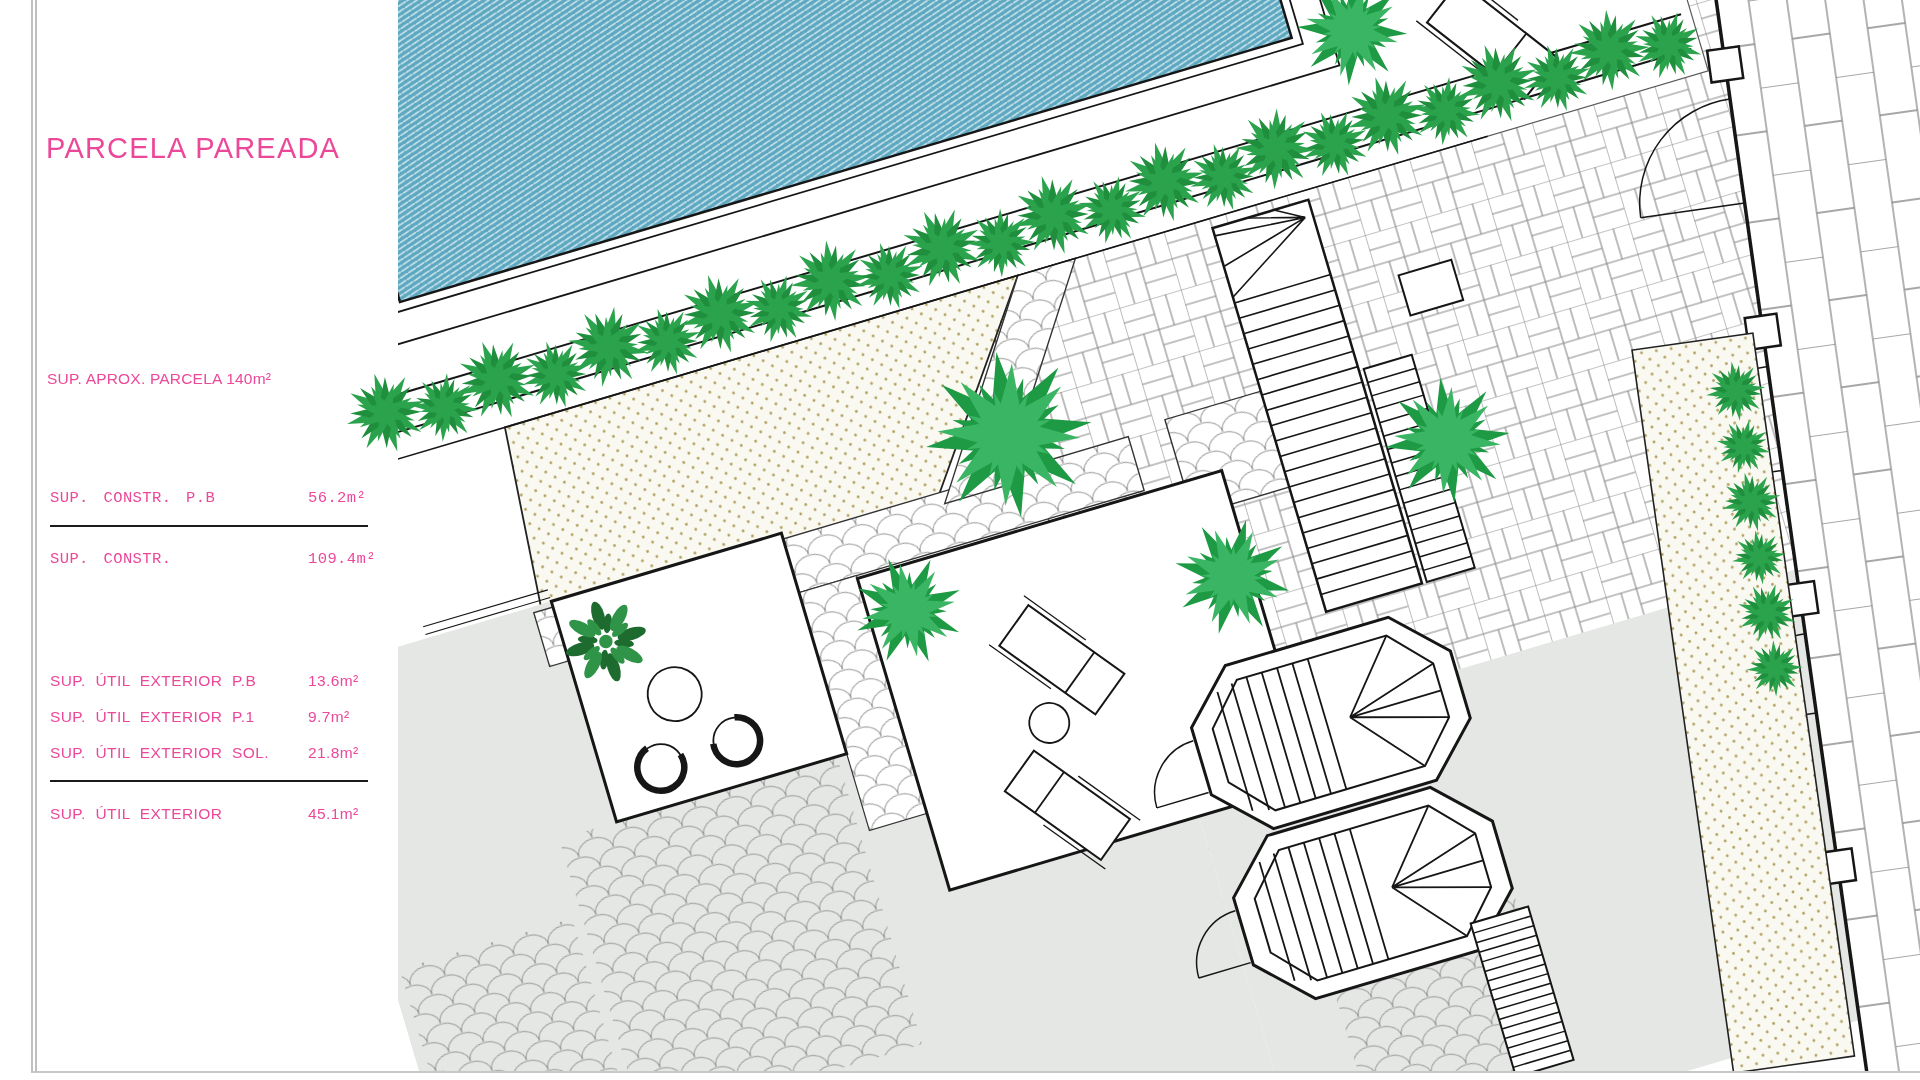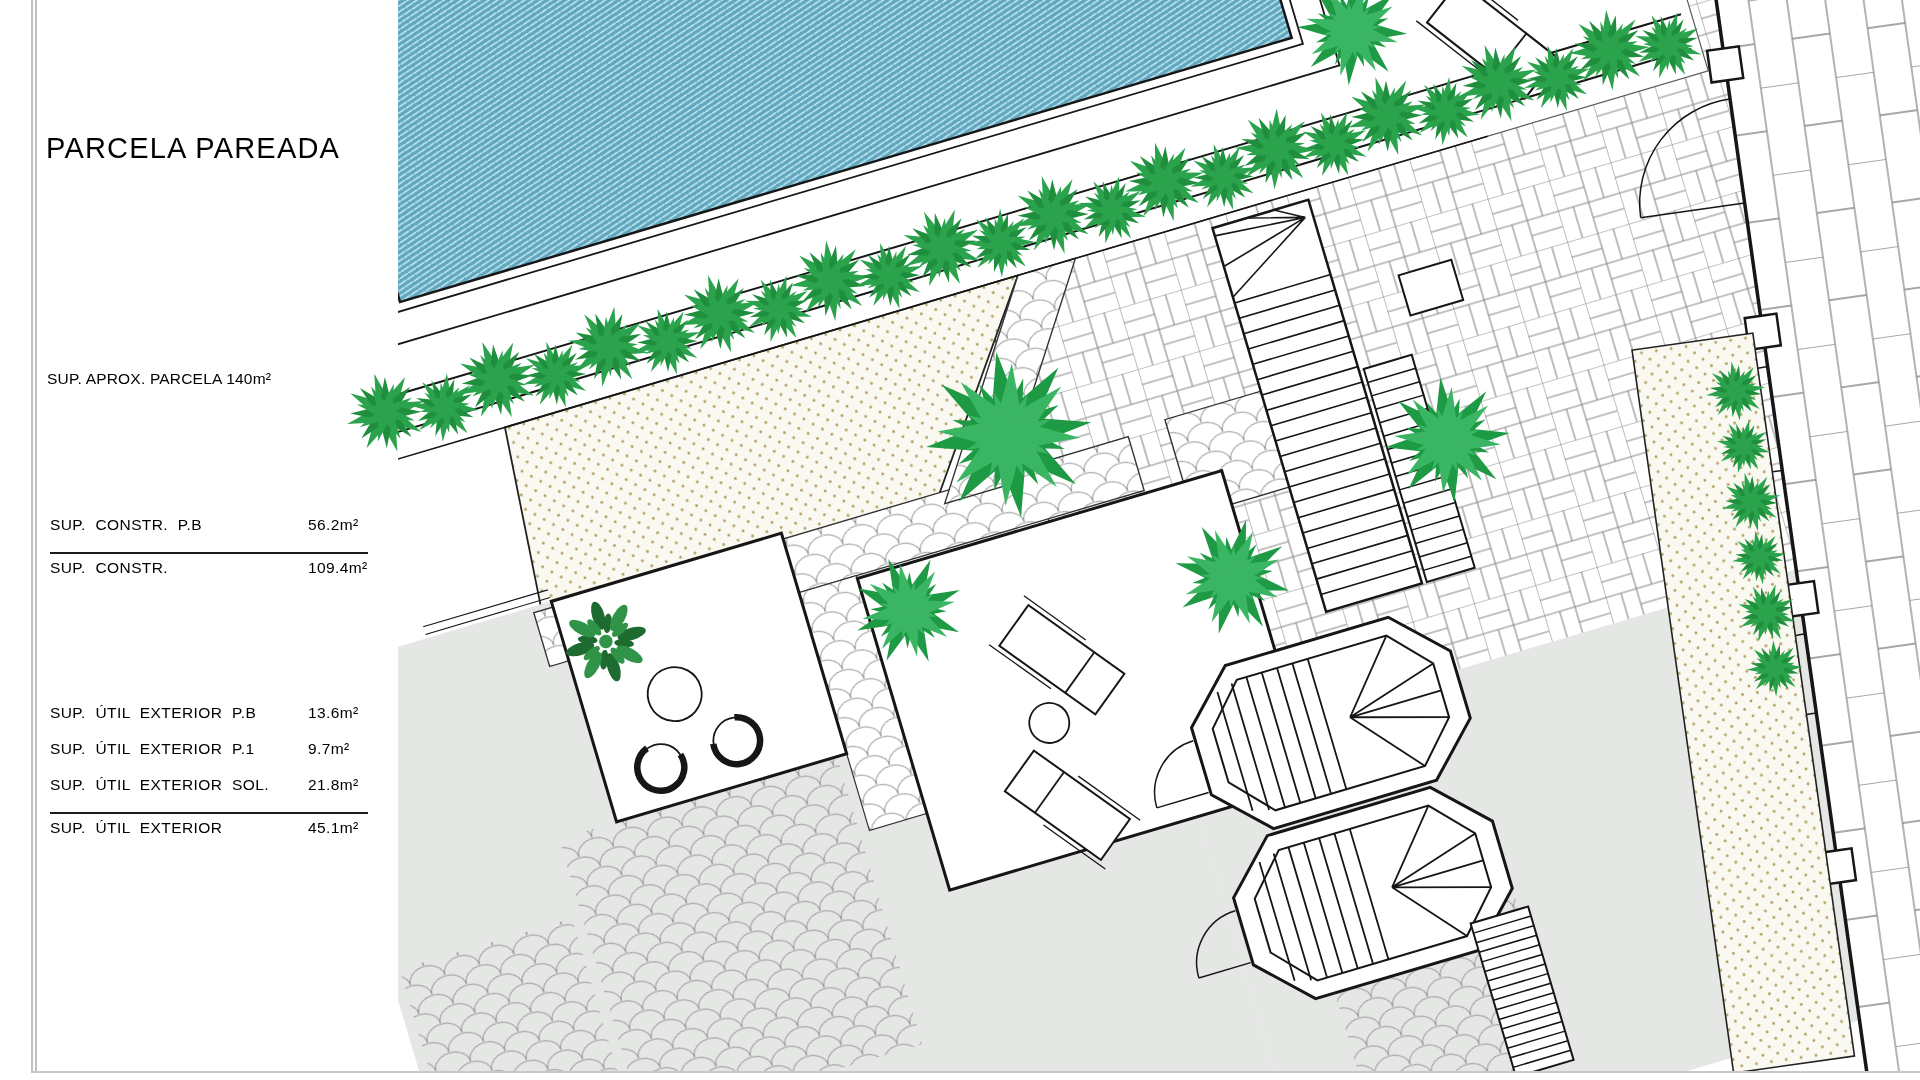--- a/index.html
+++ b/index.html
@@ -1,27 +1,27 @@
 <!DOCTYPE html>
 <html><head>
 <meta charset="utf-8">
 <style>
   html,body{margin:0;padding:0;background:#fff;}
   .stage{position:relative;width:1920px;height:1080px;overflow:hidden;background:#fff;
-         font-family:"Liberation Sans", sans-serif;color:#000000;}
+         font-family:"Liberation Sans", sans-serif;color:#ec4899;}
   svg.plan{position:absolute;left:0;top:0;}
   .panel{position:absolute;left:0;top:0;width:400px;height:1080px;z-index:5;}
   .title{position:absolute;left:46px;top:132px;font-size:29px;letter-spacing:1.2px;white-space:nowrap;}
   .subtitle{position:absolute;left:47px;top:370px;font-size:15.5px;letter-spacing:.2px;white-space:nowrap;text-align:center;}
   .tbl{position:absolute;left:50px;width:318px;}
-  .tbl1{top:516px;}
-  .tbl2{top:672px;margin-top:32px;}
+  .tbl1{top:489px;font-family:Liberation Mono, monospace;}
+  .tbl2{top:672px;}
   .trow{position:relative;height:36px;font-size:15.5px;letter-spacing:.4px;word-spacing:5px;white-space:nowrap;}
   .trow .val{position:absolute;left:258px;}
-  .trow.total{border-top:2px solid #1b1b1b;padding-top:5px;height:31px;}
+  .trow.total{border-top:2px solid #1b1b1b;padding-top:23px;height:31px;}
   .edge-v{position:absolute;top:0;height:1072px;width:1.5px;background:#c0c0c0;}
   .edge-b{position:absolute;left:31px;right:0;top:1071px;height:2px;background:#c8c8c8;}
 </style>
 </head>
 <body>
 
 <div class="stage">
 
 <svg class="plan" width="1920" height="1080" viewBox="0 0 1920 1080">
   <defs>

